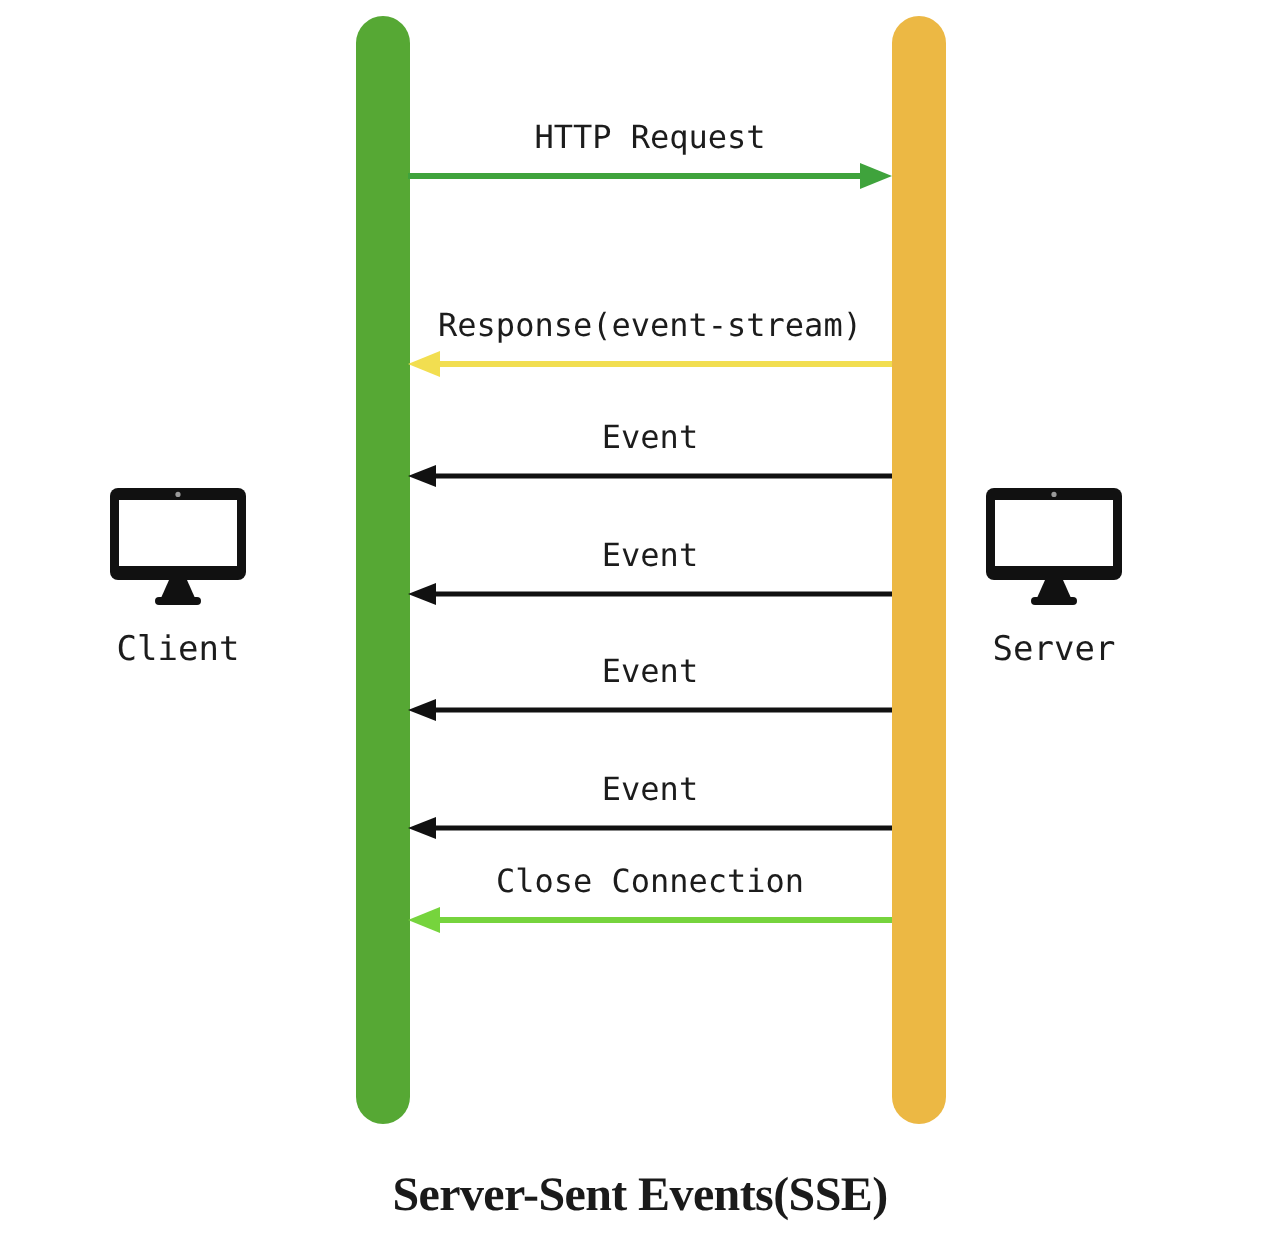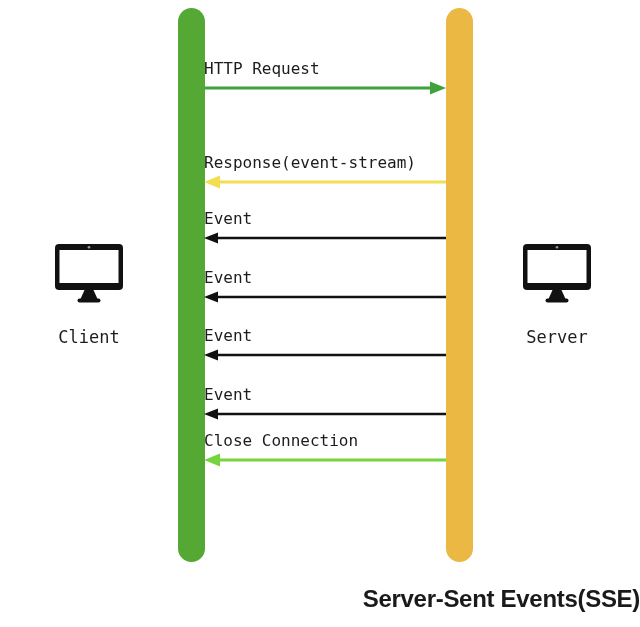--- a/index.html
+++ b/index.html
@@ -1,26 +1,26 @@
 <!DOCTYPE html>
 <html><head>
 <meta charset="utf-8">
 <style>
   html,body{margin:0;padding:0;background:#fff;}
   #page{position:relative;width:640px;height:627px;background:#ffffff;overflow:hidden;
         font-family:"DejaVu Sans Mono","Liberation Mono",monospace;}
   .lifeline{position:absolute;top:8px;}
   .msg{position:absolute;left:204px;width:242px;}
-  .msg-label{height:22px;line-height:22px;text-align:left;font-size:16px;color:#1c1c1c;
+  .msg-label{height:22px;line-height:22px;text-align:center;font-size:16px;color:#1c1c1c;
              white-space:nowrap;}
   .msg-arrow{display:block;}
   .actor{position:absolute;width:70px;text-align:center;}
-  .actor-label{margin-top:20px;font-size:17px;color:#1c1c1c;}
-  .title{position:absolute;left:0;top:585px;width:640px;text-align:right;
-         font-family:Liberation Sans, sans-serif;font-weight:700;
+  .actor-label{margin-top:8px;font-size:17px;color:#1c1c1c;}
+  .title{position:absolute;left:0;top:585px;width:640px;text-align:center;
+         font-family:Liberation Serif, serif;font-weight:700;
          font-size:24px;letter-spacing:-0.3px;color:#1a1a1a;}
 </style>
 </head>
 <body>
 
 <div id="page">
 
   <svg class="lifeline" style="left:178px" width="27" height="554" viewBox="0 0 27 554">
     <rect x="0" y="0" width="27" height="554" rx="13.5" fill="#56a834"></rect>
   </svg>
@@ -88,21 +88,21 @@
     <svg width="70" height="59" viewBox="0 0 70 59">
       <rect x="1" y="0" width="68" height="46" rx="4" fill="#111111"></rect>
       <rect x="5.5" y="6" width="59" height="33" fill="#ffffff"></rect>
       <circle cx="35" cy="3.2" r="1.3" fill="#9a9a9a"></circle>
       <polygon points="30.5,46 39.5,46 43.5,55 26.5,55" fill="#111111"></polygon>
       <rect x="23.5" y="54.5" width="23" height="4" rx="2" fill="#111111"></rect>
     </svg>
     <div class="actor-label">Client</div>
   </div>
 
-  <div class="actor" style="left:522px;top:244px">
+  <div class="actor" style="left:492px;top:244px">
     <svg width="70" height="59" viewBox="0 0 70 59">
       <rect x="1" y="0" width="68" height="46" rx="4" fill="#111111"></rect>
       <rect x="5.5" y="6" width="59" height="33" fill="#ffffff"></rect>
       <circle cx="35" cy="3.2" r="1.3" fill="#9a9a9a"></circle>
       <polygon points="30.5,46 39.5,46 43.5,55 26.5,55" fill="#111111"></polygon>
       <rect x="23.5" y="54.5" width="23" height="4" rx="2" fill="#111111"></rect>
     </svg>
     <div class="actor-label">Server</div>
   </div>
 

